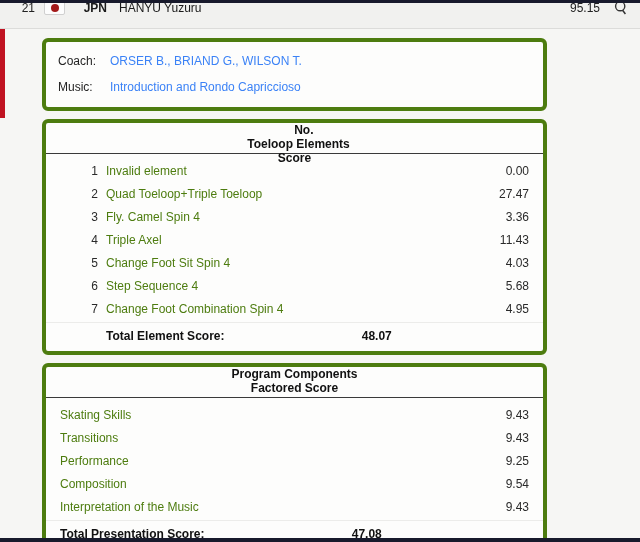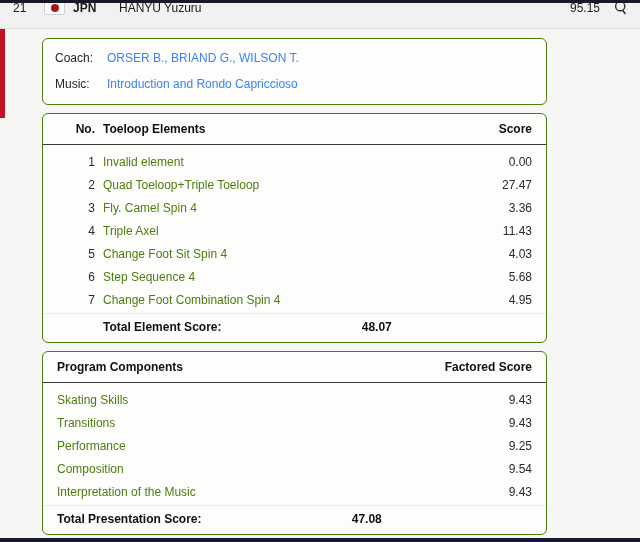--- a/index.html
+++ b/index.html
@@ -23,52 +23,54 @@
     position: absolute; left: 0; top: 29px; width: 5px; height: 89px;
     background: #c01321; z-index: 25;
   }
   
   .top-bar {
     position: absolute; top: 3px; left: 0; width: 640px; height: 26px;
     background: #f1f1ef;
     border-bottom: 1px solid #dcdcda;
     display: flex; align-items: center;
     padding: 0 12px 16px 13px;
+    text-align: right;
   }
   .rank { width: 22px; color: #222; }
   .flag {
     width: 21px; height: 14px; background: #fdfdfd;
     border: 1px solid #d0d0d0; border-radius: 2px;
     margin-left: 9px; margin-right: 8px;
     display: flex; align-items: center; justify-content: center;
     flex: 0 0 auto;
   }
   .flag-dot { width: 8px; height: 8px; border-radius: 50%; background: #a31a1a; }
   .nation { font-weight: bold; width: 34px; color: #1a1a1a; }
   .skater { margin-left: 12px; color: #1a1a1a; }
   .top-spacer { flex: 1; }
   .seg-score { color: #222; margin-right: 14px; }
   .mag { width: 14px; height: 15px; flex: 0 0 auto; }
   
   .content { position: absolute; top: 30px; left: 0; width: 640px; }
   .card {
     width: 505px; margin-left: 42px; background: #fdfdfc;
-    border: 1px solid #4d7c0f; border-radius: 6px;
+    border: 4px solid #4d7c0f; border-radius: 6px;
     overflow: hidden;
   }
   .info-card { margin-top: 8px; padding: 6px 12px 7px 12px; }
   .info-row { display: flex; line-height: 26px; }
   .info-label { width: 52px; color: #242424; flex: 0 0 auto; }
   .info-value { color: #3b82f6; }
   
   .table-card { margin-top: 8px; }
   .thead {
     display: flex; align-items: center; height: 31px;
     padding: 0 14px; font-weight: bold; color: #111;
     border-bottom: 1px solid #3a3a3a;
+    flex-direction: column;
   }
   .th-no { width: 38px; text-align: right; flex: 0 0 auto; }
   .th-name { margin-left: 8px; }
   .th-score { flex: 1; text-align: right; }
   .tbody { padding: 5px 0 0 0; }
   .trow { display: flex; align-items: center; height: 23px; padding: 0 14px; }
   .td-no { width: 38px; text-align: right; color: #2a2a2a; flex: 0 0 auto; }
   .td-name { margin-left: 8px; color: #4d7c0f; }
   .td-score { flex: 1; text-align: right; color: #2a2a2a; }
   .total-row {

